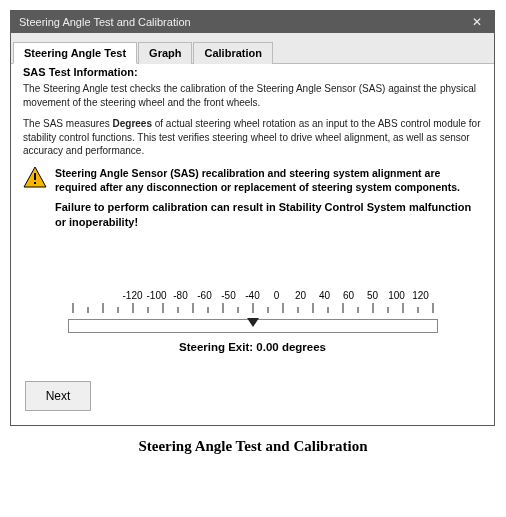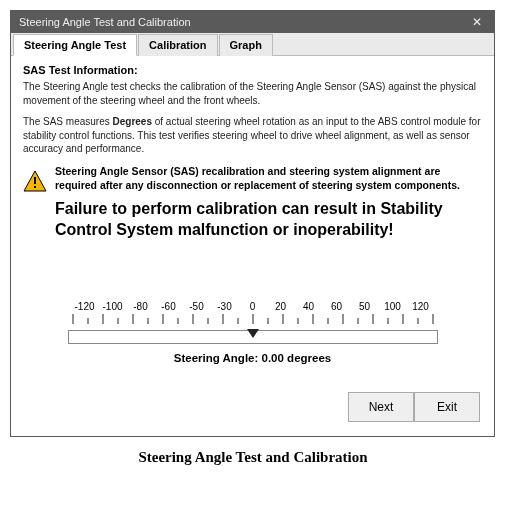--- a/index.html
+++ b/index.html
@@ -27,82 +27,82 @@
   }
   .titlebar .close {
     cursor: pointer;
     font-size: 12px;
     padding: 0 4px;
   }
   .tabrow {
     display: flex;
     background: #eaeaea;
     border-bottom: 1px solid #bbb;
-    padding-top: 0;
+    padding-top: 8px;
     padding-left: 2px;
   }
   .tab {
     padding: 4px 10px;
     font-size: 11px;
     font-weight: bold;
     border: 1px solid #bbb;
     border-bottom: none;
     margin-right: 1px;
     background: #eaeaea;
     cursor: pointer;
     position: relative;
     top: 1px;
   }
   .tab.active {
     background: #fff;
     border-bottom: 1px solid #fff;
   }
   .content {
-    padding: 8px 12px 12px 12px;
+    padding: 2px 12px 12px 12px;
   }
   .section-title {
     font-weight: bold;
     font-size: 11px;
     margin-bottom: 4px;
   }
   .para {
     font-size: 10px;
     line-height: 1.35;
     margin-bottom: 8px;
     color: #222;
   }
   .para b { font-weight: bold; }
   .warn-row {
     display: flex;
-    align-items: flex-end;
+    align-items: flex-start;
     gap: 8px;
     margin-top: 4px;
     margin-bottom: 6px;
   }
   .warn-row .text {
     font-size: 10.5px;
     font-weight: bold;
     line-height: 1.35;
   }
   .warn-icon svg { display: block; }
   .failure {
-    font-size: 16px;
+    font-size: 11px;
     font-weight: bold;
     line-height: 1.35;
     margin-left: 0;
     padding-left: 32px;
     margin-bottom: 10px;
   }
   .scale-area {
     margin-top: 60px;
     text-align: center;
   }
   .ticks-labels {
     display: flex;
-    justify-content: space-between;
+    justify-content: flex-end;
     width: 360px;
     margin: 0 auto 2px;
     font-size: 10px;
   }
   .ticks-labels span {
     width: 24px;
     text-align: center;
   }
   .ticks-svg {
     width: 368px;
@@ -128,21 +128,21 @@
     border-right: 6px solid transparent;
     border-top: 9px solid #222;
   }
   .angle-readout {
     font-weight: bold;
     font-size: 11.5px;
     margin-top: 8px;
   }
   .button-row {
     display: flex;
-    justify-content: flex-end;
+    justify-content: flex-start;
     margin-top: 28px;
     padding: 0 2px 2px;
   }
   .btn {
     min-width: 66px;
     padding: 7px 16px;
     background: #efefef;
     border: 1px solid #aaa;
     font-size: 12px;
     cursor: pointer;
@@ -160,22 +160,22 @@
 <body>
 
 <div class="window">
   <div class="titlebar">
     <span>Steering Angle Test and Calibration</span>
     <span class="close">✕</span>
   </div>
 
   <div class="tabrow">
     <div class="tab active">Steering Angle Test</div>
+    <div class="tab">Graph</div>
     <div class="tab">Calibration</div>
-    <div class="tab">Graph</div>
   </div>
 
   <div class="content">
     <div class="section-title">SAS Test Information:</div>
 
     <div class="para">The Steering Angle test checks the calibration of the Steering Angle Sensor (SAS) against the physical movement of the steering wheel and the front wheels.</div>
 
     <div class="para">
       <span>The SAS measures </span><b>Degrees</b><span> of actual steering wheel rotation as an input to the ABS control module for stability control functions. This test verifies steering wheel to drive wheel alignment, as well as sensor accuracy and performance.</span>
     </div>
@@ -193,21 +193,21 @@
 
     <div class="failure">Failure to perform calibration can result in Stability Control System malfunction or inoperability!</div>
 
     <div class="scale-area">
       <div class="ticks-labels">
         <span>-120</span>
         <span>-100</span>
         <span>-80</span>
         <span>-60</span>
         <span>-50</span>
-        <span>-30</span>
+        <span>-40</span>
         <span>0</span>
         <span>20</span>
         <span>40</span>
         <span>60</span>
         <span>50</span>
         <span>100</span>
         <span>120</span>
       </div>
 
       <svg class="ticks-svg" viewBox="0 0 368 14" preserveAspectRatio="none">
@@ -238,24 +238,23 @@
           <line x1="349" y1="4" x2="349" y2="10"></line>
           <line x1="364" y1="0" x2="364" y2="10"></line>
         </g>
       </svg>
 
       <div class="slider-track">
         <div class="slider-thumb"></div>
       </div>
 
       <div class="angle-readout">
-        <span>Steering Angle: </span><span>0.00</span><span> degrees</span>
+        <span>Steering Exit: </span><span>0.00</span><span> degrees</span>
       </div>
     </div>
 
     <div class="button-row">
       <button class="btn">Next</button>
-      <button class="btn">Exit</button>
     </div>
   </div>
 </div>
 
 <div class="caption">Steering Angle Test and Calibration</div>
 
 </body></html>

